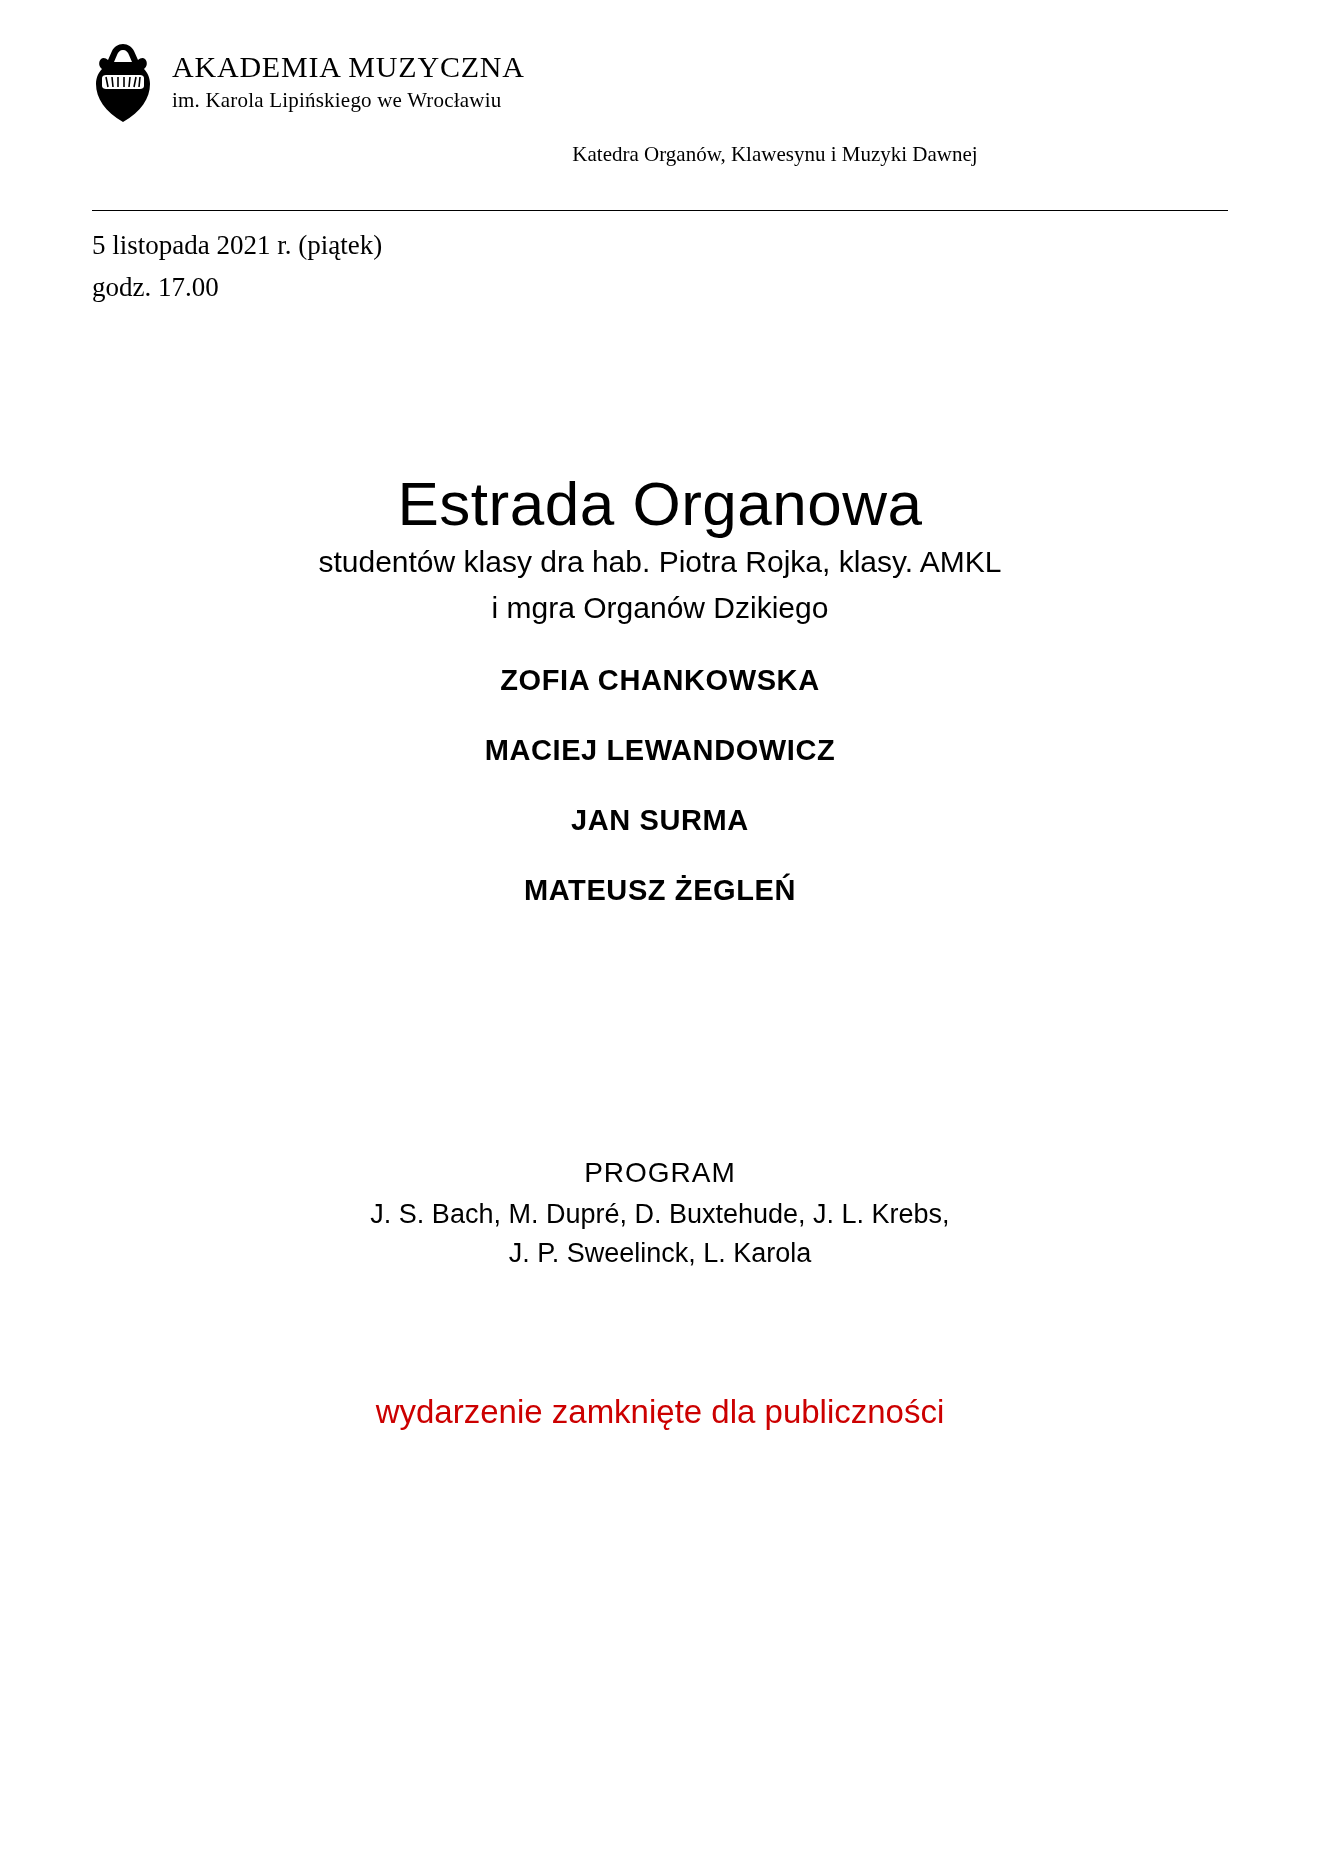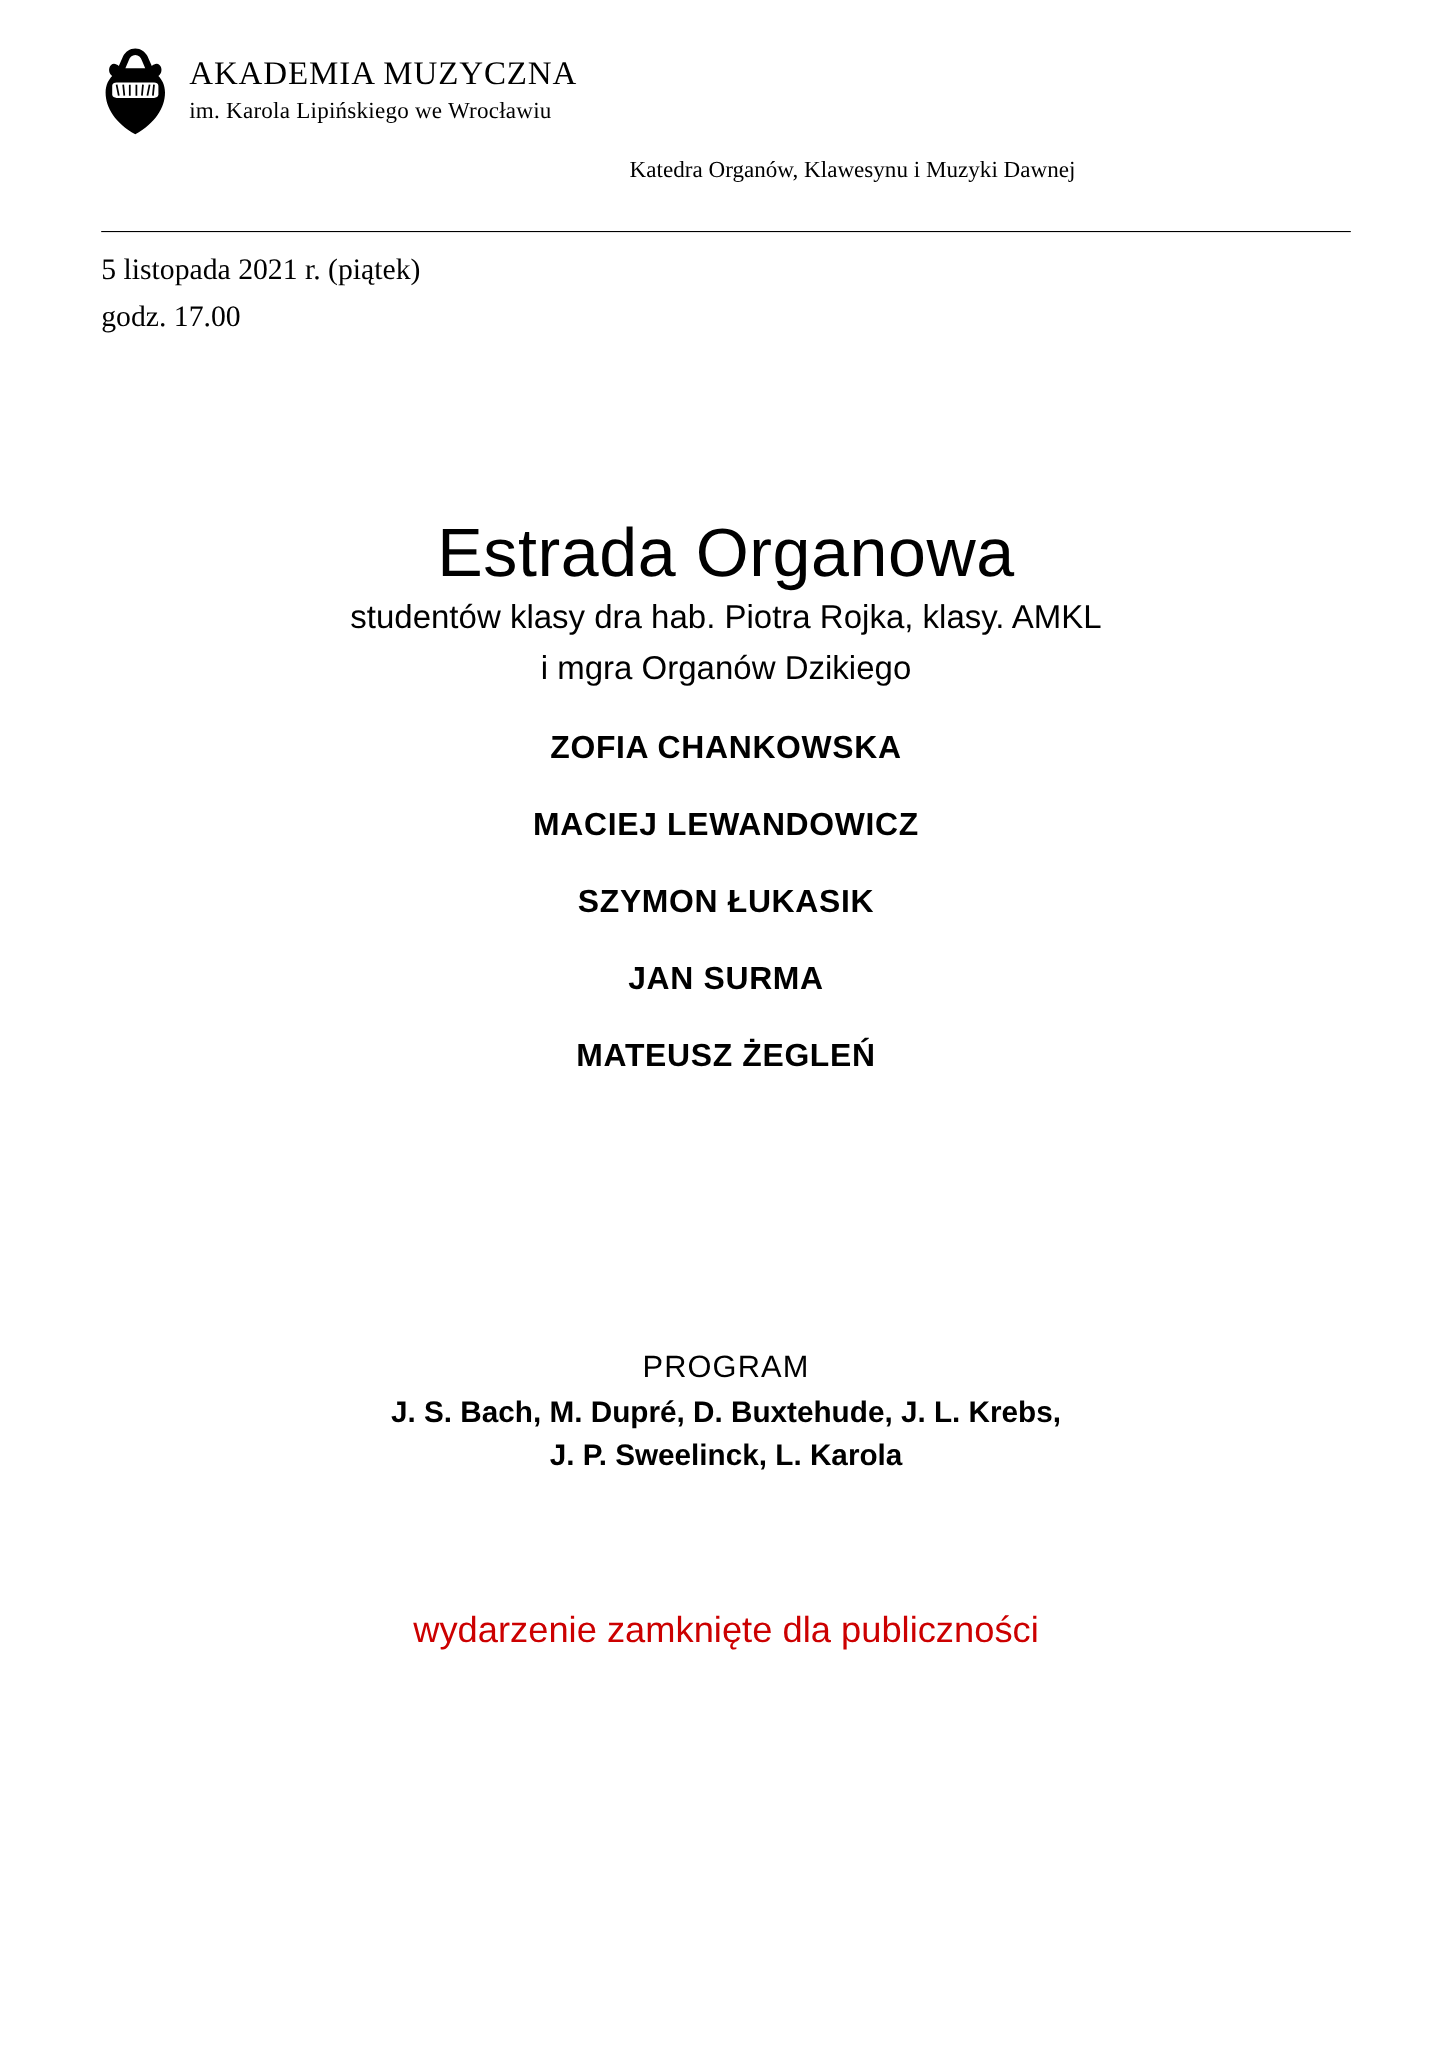--- a/index.html
+++ b/index.html
@@ -116,21 +116,21 @@
     text-align: center;
     margin-top: 250px;
   }
   .program-heading {
     font-size: 28px;
     letter-spacing: 1px;
     margin-bottom: 6px;
   }
   .program-line {
     font-size: 27px;
-    font-weight: bold;
+    font-weight: normal;
     line-height: 1.45;
   }
 
   .notice {
     text-align: center;
     color: #cc0000;
     font-size: 33px;
     margin-top: 120px;
   }
 </style>
@@ -170,21 +170,20 @@
   </div>
 
   <div class="main">
     <div class="main-title">Estrada Organowa</div>
     <div class="main-sub">studentów klasy dra hab. Piotra Rojka, klasy. AMKL</div>
     <div class="main-sub">i mgra Organów Dzikiego</div>
 
     <div class="performers">
       <div class="performer">ZOFIA CHANKOWSKA</div>
       <div class="performer">MACIEJ LEWANDOWICZ</div>
-      <div class="performer">SZYMON ŁUKASIK</div>
       <div class="performer">JAN SURMA</div>
       <div class="performer">MATEUSZ ŻEGLEŃ</div>
     </div>
   </div>
 
   <div class="program">
     <div class="program-heading">PROGRAM</div>
     <div class="program-line">J. S. Bach, M. Dupré, D. Buxtehude, J. L. Krebs,</div>
     <div class="program-line">J. P. Sweelinck, L. Karola</div>
   </div>

